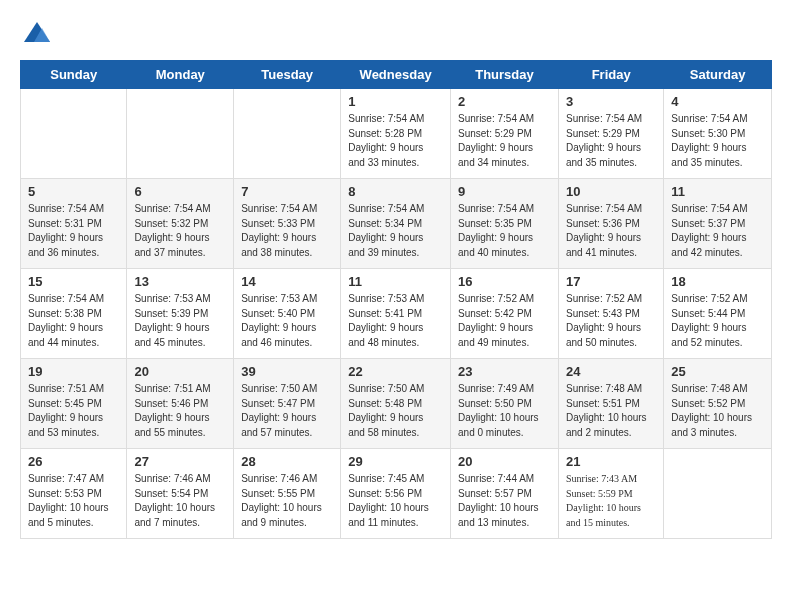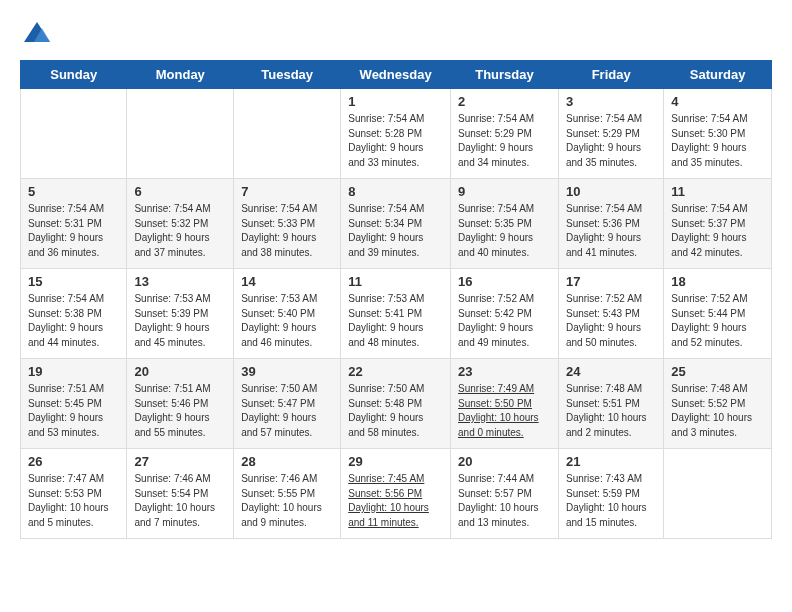--- a/index.html
+++ b/index.html
@@ -276,21 +276,21 @@
         </td>
         <td>
           <div class="day-num">22</div>
           <div class="day-info" style="white-space: pre-line;">Sunrise: 7:50 AM
 Sunset: 5:48 PM
 Daylight: 9 hours
 and 58 minutes.</div>
         </td>
         <td>
           <div class="day-num">23</div>
-          <div class="day-info" style="white-space: pre-line; text-decoration: underline;">Sunrise: 7:49 AM
+          <div class="day-info" style="white-space: pre-line;">Sunrise: 7:49 AM
 Sunset: 5:50 PM
 Daylight: 10 hours
 and 0 minutes.</div>
         </td>
         <td>
           <div class="day-num">24</div>
           <div class="day-info" style="white-space: pre-line;">Sunrise: 7:48 AM
 Sunset: 5:51 PM
 Daylight: 10 hours
 and 2 minutes.</div>
@@ -320,35 +320,35 @@
         </td>
         <td>
           <div class="day-num">28</div>
           <div class="day-info" style="white-space: pre-line;">Sunrise: 7:46 AM
 Sunset: 5:55 PM
 Daylight: 10 hours
 and 9 minutes.</div>
         </td>
         <td>
           <div class="day-num">29</div>
-          <div class="day-info" style="white-space: pre-line; text-decoration: underline;">Sunrise: 7:45 AM
+          <div class="day-info" style="white-space: pre-line;">Sunrise: 7:45 AM
 Sunset: 5:56 PM
 Daylight: 10 hours
 and 11 minutes.</div>
         </td>
         <td>
           <div class="day-num">20</div>
           <div class="day-info" style="white-space: pre-line;">Sunrise: 7:44 AM
 Sunset: 5:57 PM
 Daylight: 10 hours
 and 13 minutes.</div>
         </td>
         <td>
           <div class="day-num">21</div>
-          <div class="day-info" style="white-space: pre-line;">Sunrise: 7:43 AM
+          <div class="day-info" style="white-space: pre-line; font-family: Liberation Serif, serif;">Sunrise: 7:43 AM
 Sunset: 5:59 PM
 Daylight: 10 hours
 and 15 minutes.</div>
         </td>
         <td class="empty-cell"></td>
       </tr>
     </tbody>
 </table>
 
 </body></html>

